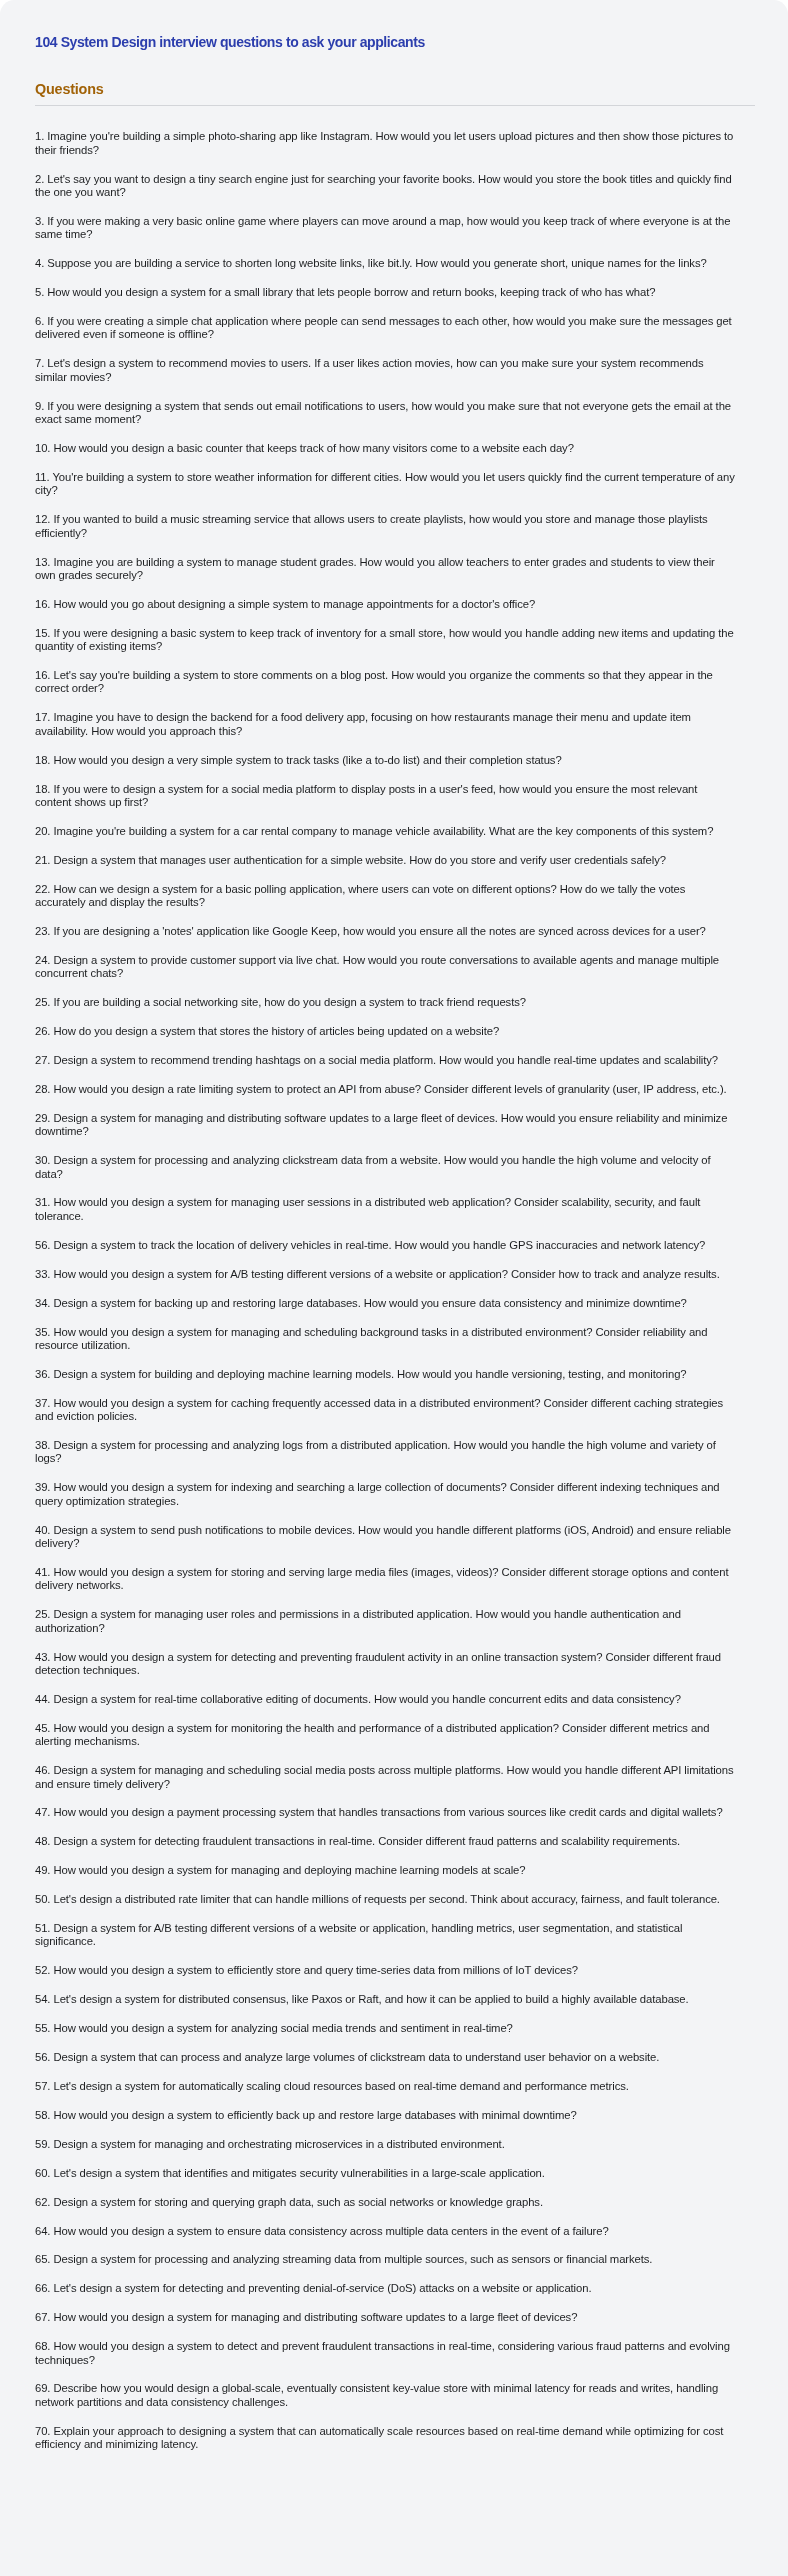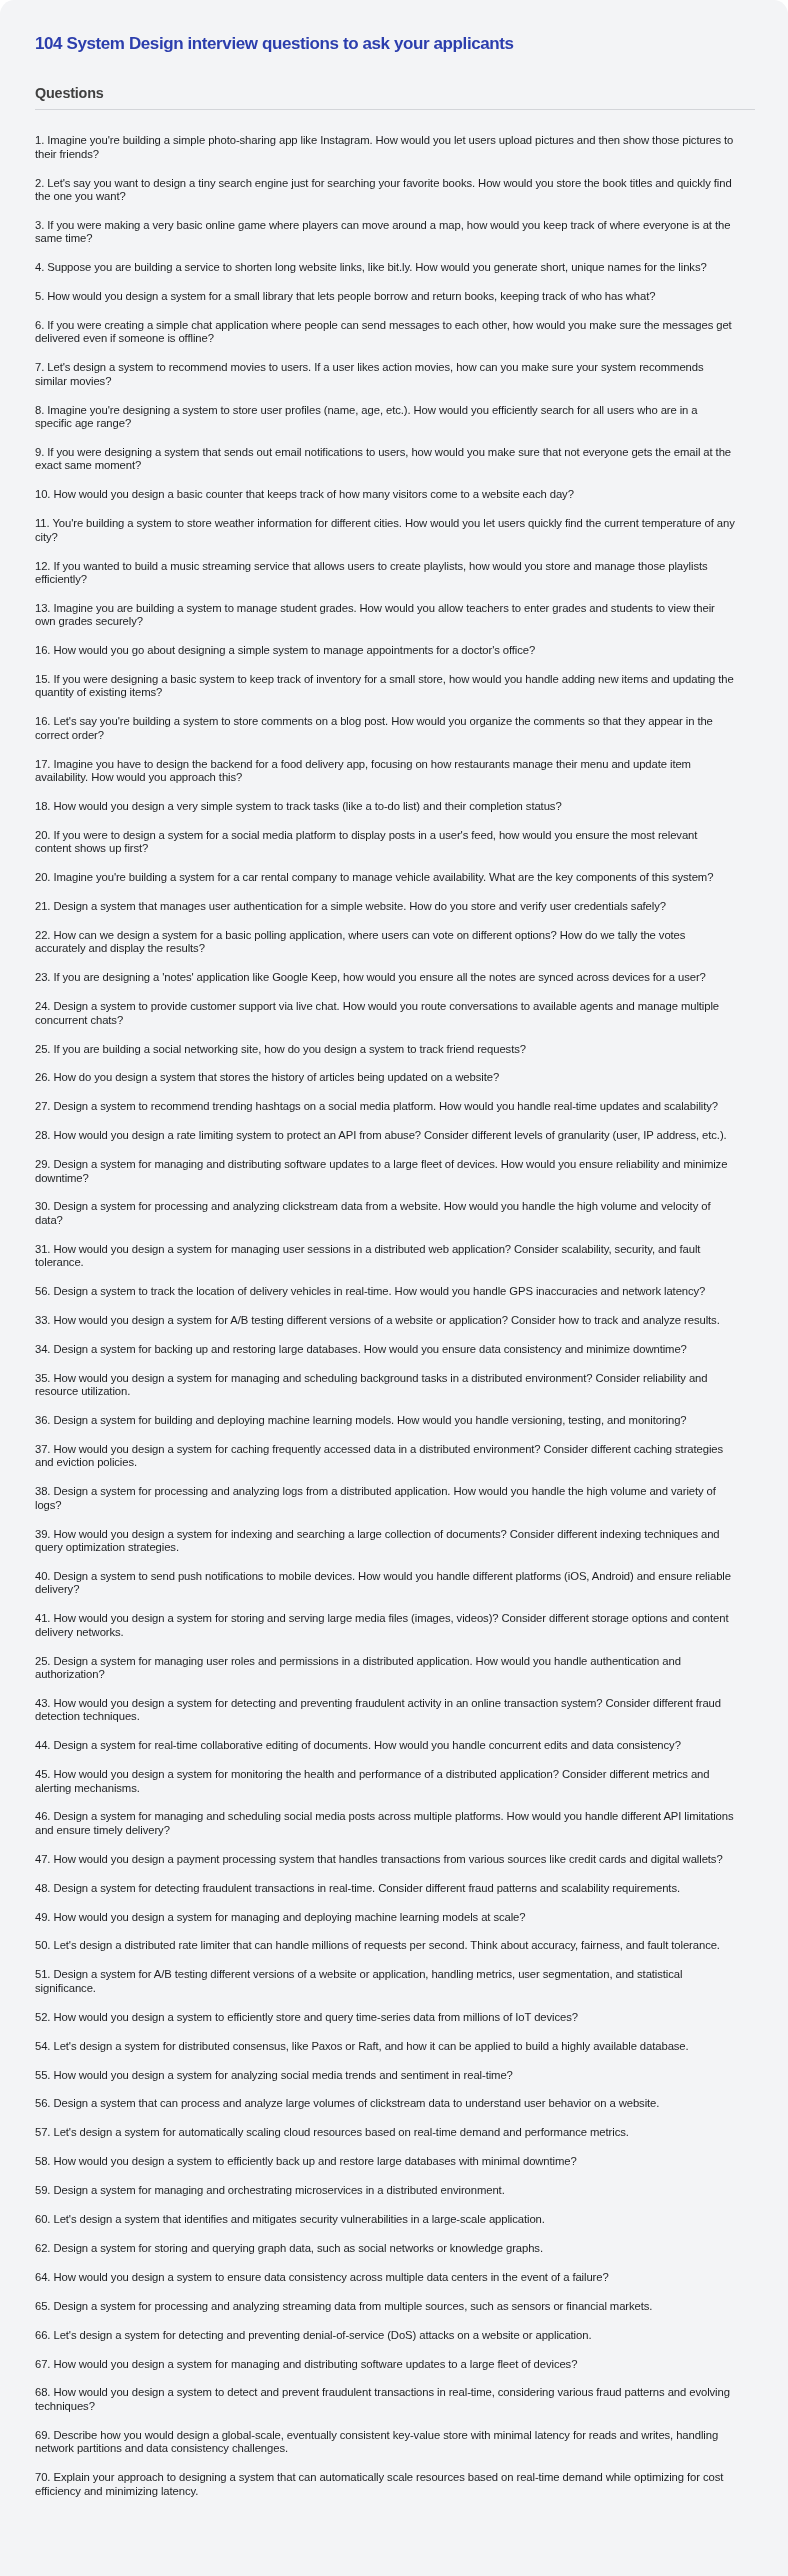--- a/index.html
+++ b/index.html
@@ -12,32 +12,32 @@
     width: 788px;
     height: 3957px;
     box-sizing: border-box;
     background: #f3f4f6;
     border-radius: 14.4px 14.4px 0 0;
     padding: 31px 33px 0 35px;
     overflow: hidden;
   }
   .page-title {
     margin: 3.1px 0 0 0;
-    font-size: 17px;
+    font-size: 14px;
     font-weight: 700;
     letter-spacing: -0.4px;
     color: #2c3ead;
     white-space: nowrap;
   }
   .section-heading {
     margin: 31px 0 0 0;
     font-size: 14.4px;
     font-weight: 700;
     letter-spacing: -0.2px;
-    color: #404040;
+    color: #a16207;
   }
   .divider {
     height: 1px;
     width: 720px;
     background: #d3d5d9;
     margin-top: 8.2px;
   }
   .questions {
     margin-top: 24px;
   }
@@ -62,32 +62,31 @@
   <div class="divider"></div>
 
   <div class="questions">
       <p class="question">1. Imagine you're building a simple photo-sharing app like Instagram. How would you let users upload pictures and then show those pictures to their friends?</p>
       <p class="question">2. Let's say you want to design a tiny search engine just for searching your favorite books. How would you store the book titles and quickly find the one you want?</p>
       <p class="question">3. If you were making a very basic online game where players can move around a map, how would you keep track of where everyone is at the same time?</p>
       <p class="question">4. Suppose you are building a service to shorten long website links, like bit.ly. How would you generate short, unique names for the links?</p>
       <p class="question">5. How would you design a system for a small library that lets people borrow and return books, keeping track of who has what?</p>
       <p class="question">6. If you were creating a simple chat application where people can send messages to each other, how would you make sure the messages get delivered even if someone is offline?</p>
       <p class="question">7. Let's design a system to recommend movies to users. If a user likes action movies, how can you make sure your system recommends similar movies?</p>
-      <p class="question">8. Imagine you're designing a system to store user profiles (name, age, etc.). How would you efficiently search for all users who are in a specific age range?</p>
       <p class="question">9. If you were designing a system that sends out email notifications to users, how would you make sure that not everyone gets the email at the exact same moment?</p>
       <p class="question">10. How would you design a basic counter that keeps track of how many visitors come to a website each day?</p>
       <p class="question">11. You're building a system to store weather information for different cities. How would you let users quickly find the current temperature of any city?</p>
       <p class="question">12. If you wanted to build a music streaming service that allows users to create playlists, how would you store and manage those playlists efficiently?</p>
       <p class="question">13. Imagine you are building a system to manage student grades. How would you allow teachers to enter grades and students to view their own grades securely?</p>
       <p class="question">16. How would you go about designing a simple system to manage appointments for a doctor's office?</p>
       <p class="question">15. If you were designing a basic system to keep track of inventory for a small store, how would you handle adding new items and updating the quantity of existing items?</p>
       <p class="question">16. Let's say you're building a system to store comments on a blog post. How would you organize the comments so that they appear in the correct order?</p>
       <p class="question">17. Imagine you have to design the backend for a food delivery app, focusing on how restaurants manage their menu and update item availability. How would you approach this?</p>
       <p class="question">18. How would you design a very simple system to track tasks (like a to-do list) and their completion status?</p>
-      <p class="question">20. If you were to design a system for a social media platform to display posts in a user's feed, how would you ensure the most relevant content shows up first?</p>
+      <p class="question">18. If you were to design a system for a social media platform to display posts in a user's feed, how would you ensure the most relevant content shows up first?</p>
       <p class="question">20. Imagine you're building a system for a car rental company to manage vehicle availability. What are the key components of this system?</p>
       <p class="question">21. Design a system that manages user authentication for a simple website. How do you store and verify user credentials safely?</p>
       <p class="question">22. How can we design a system for a basic polling application, where users can vote on different options? How do we tally the votes accurately and display the results?</p>
       <p class="question">23. If you are designing a 'notes' application like Google Keep, how would you ensure all the notes are synced across devices for a user?</p>
       <p class="question">24. Design a system to provide customer support via live chat. How would you route conversations to available agents and manage multiple concurrent chats?</p>
       <p class="question">25. If you are building a social networking site, how do you design a system to track friend requests?</p>
       <p class="question">26. How do you design a system that stores the history of articles being updated on a website?</p>
       <p class="question">27. Design a system to recommend trending hashtags on a social media platform. How would you handle real-time updates and scalability?</p>
       <p class="question">28. How would you design a rate limiting system to protect an API from abuse? Consider different levels of granularity (user, IP address, etc.).</p>
       <p class="question">29. Design a system for managing and distributing software updates to a large fleet of devices. How would you ensure reliability and minimize downtime?</p>

